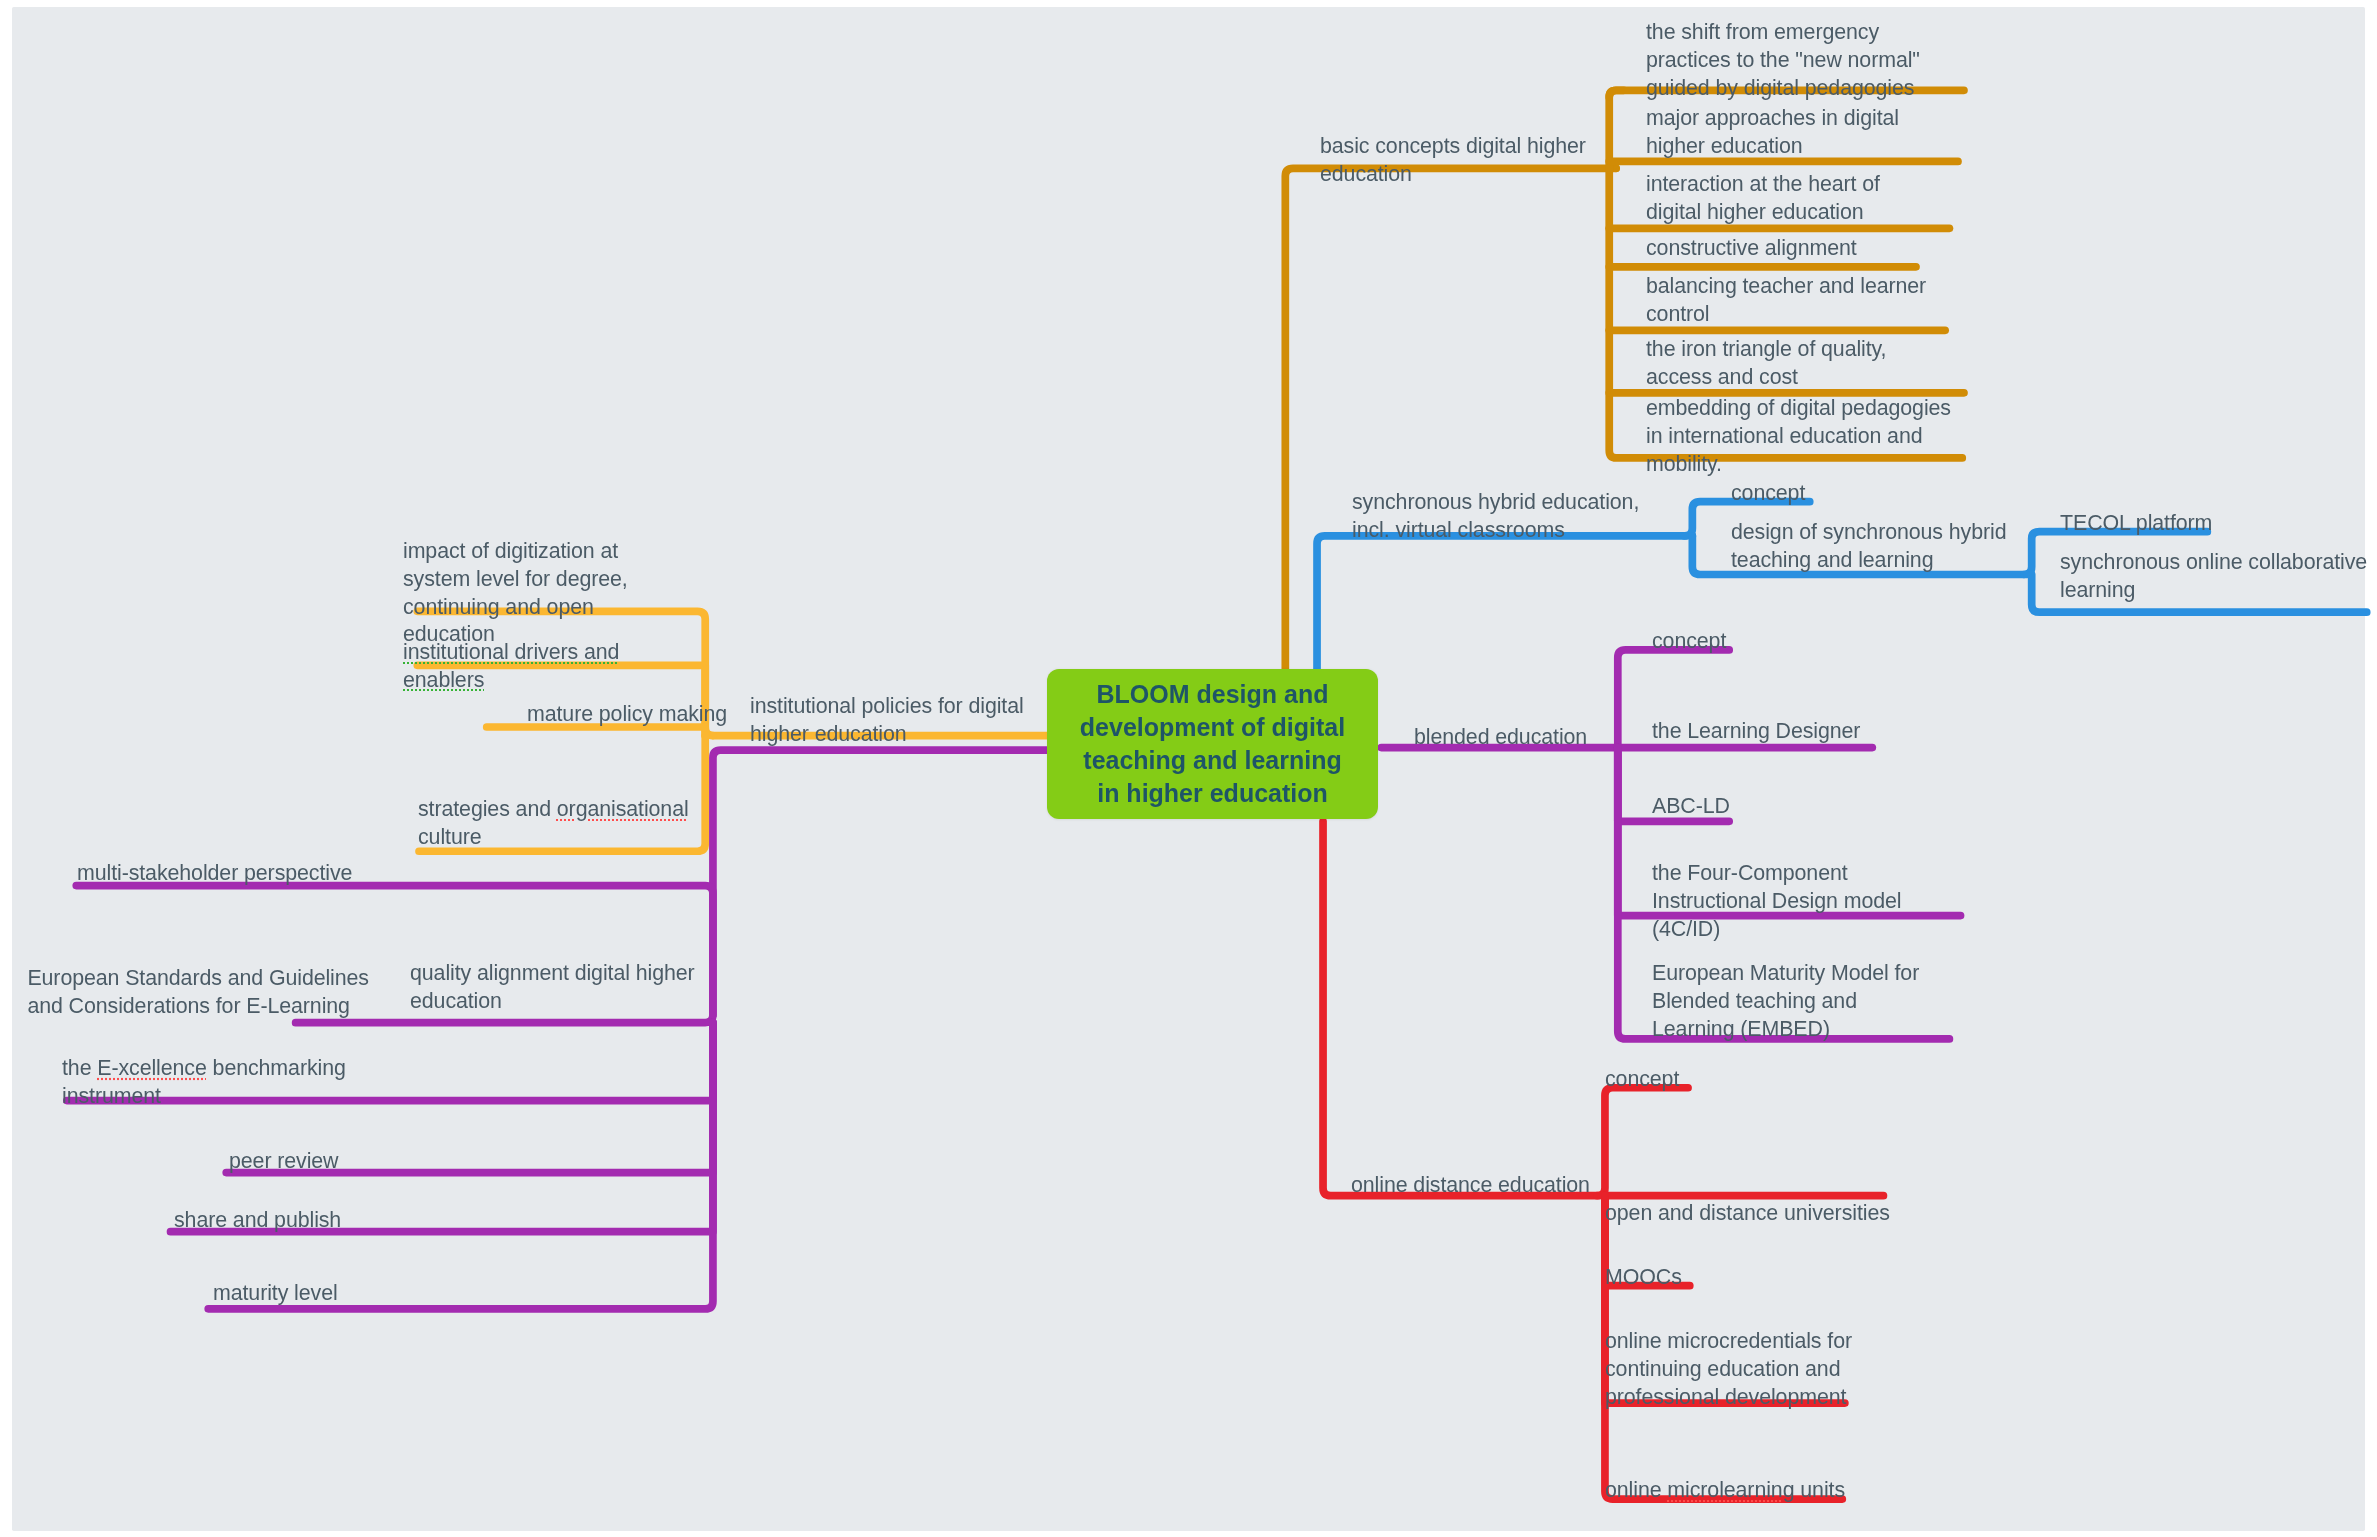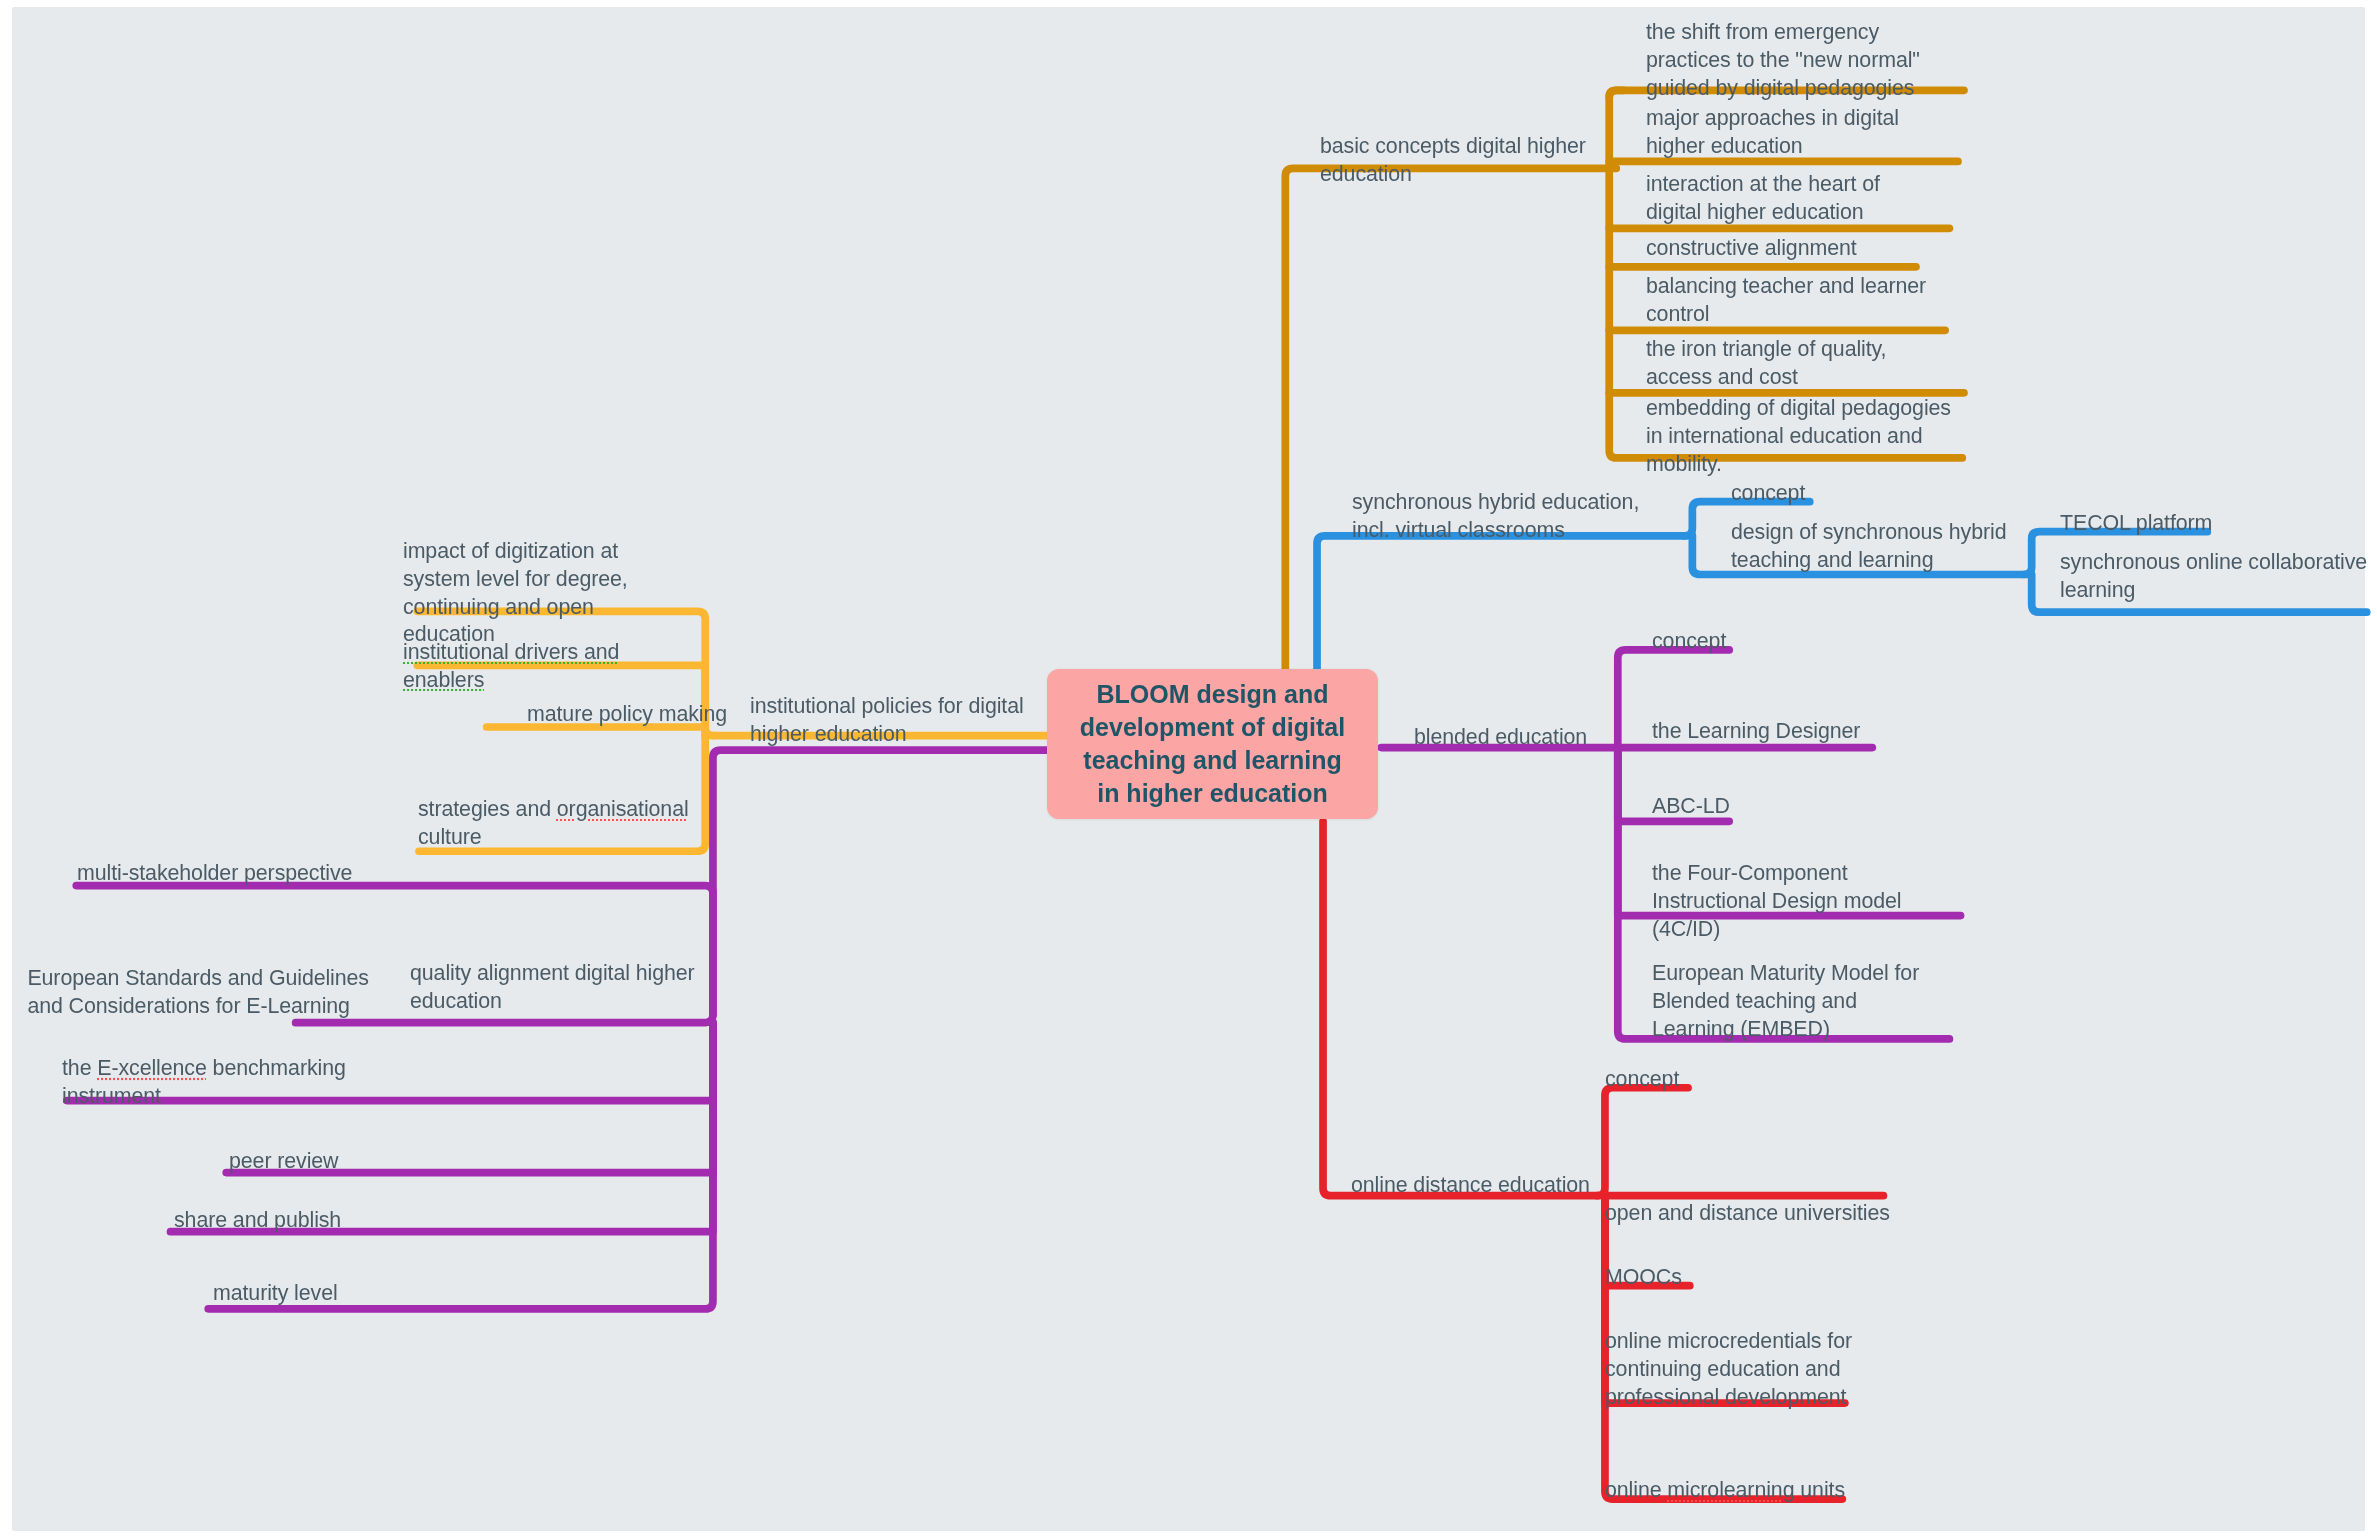--- a/index.html
+++ b/index.html
@@ -41,21 +41,21 @@
     font-family: "Liberation Sans", sans-serif;
     white-space: pre-line;
     letter-spacing: -0.1px;
   }
   .center-node {
     position: absolute;
     left: 1047px;
     top: 669px;
     width: 331px;
     height: 150px;
-    background: #fca5a5;
+    background: #84cc16;
     border-radius: 12px;
     box-shadow: 0 0.9px 2.6px rgba(0,0,0,0.07);
     display: flex;
     align-items: center;
     justify-content: center;
     box-sizing: border-box;
     padding: 5.1px 22px;
   }
   .center-node span {
     color: #1e5567;

